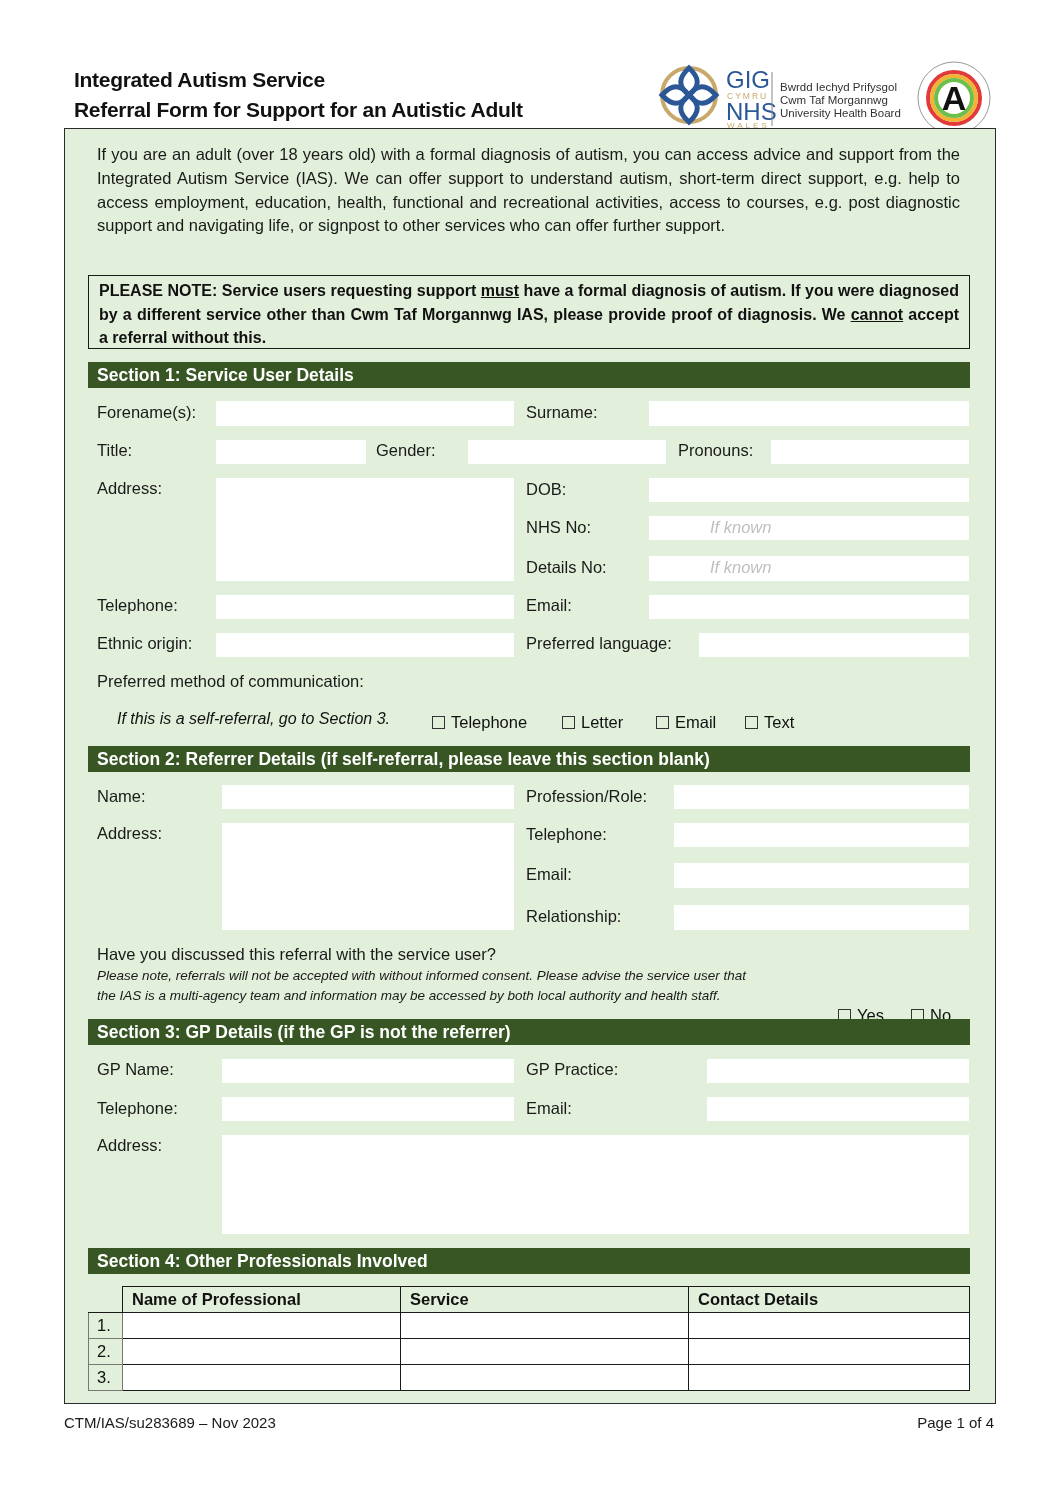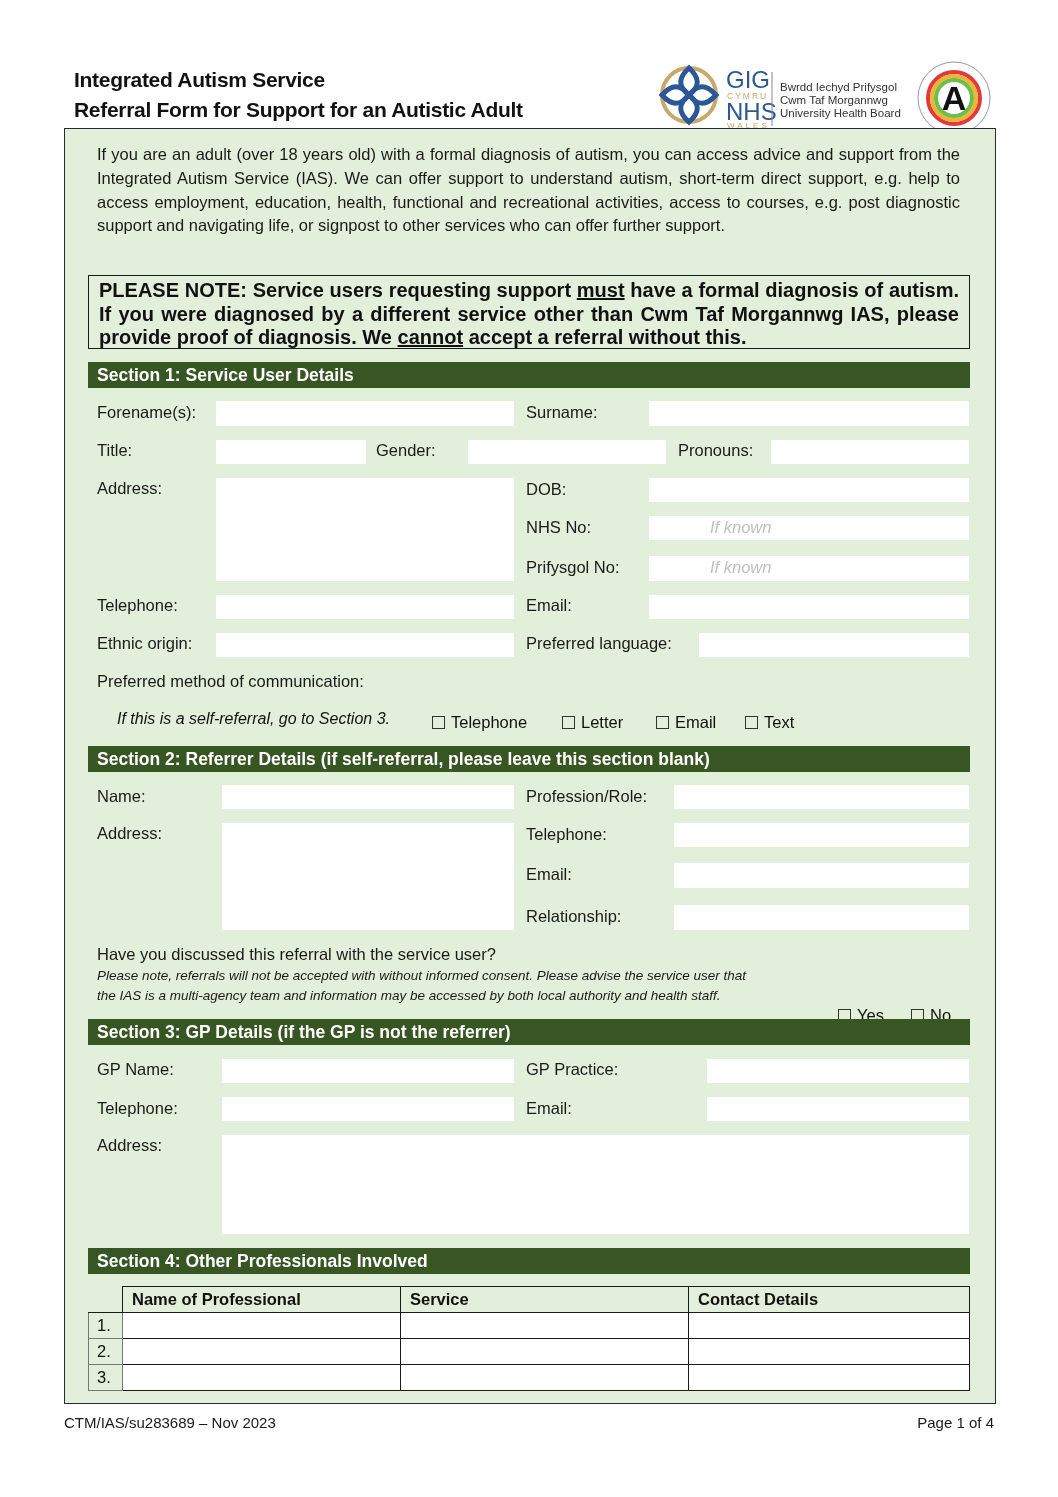--- a/index.html
+++ b/index.html
@@ -10,21 +10,21 @@
   .title.t1 { top: 68px; }
   .title.t2 { top: 98px; }
 
   .logo-nhs { position: absolute; left: 656px; top: 62px; width: 250px; height: 66px; }
   .logo-ias { position: absolute; left: 916px; top: 60px; width: 76px; height: 76px; }
 
   .frame { position: absolute; left: 64px; top: 128px; width: 932px; height: 1276px; background: #e2efda; border: 1.5px solid #2b2b2b; }
 
   .intro { position: absolute; left: 97px; top: 143px; width: 863px; font-size: 16.5px; line-height: 23.8px; text-align: justify; color: #1a1a1a; }
 
-  .note { position: absolute; left: 88px; top: 275px; width: 882px; height: 74px; border: 1.5px solid #1a1a1a; padding: 3px 10px; font-weight: bold; font-size: 20px; line-height: 23.5px; text-align: justify; }
+  .note { position: absolute; left: 88px; top: 275px; width: 882px; height: 74px; border: 1.5px solid #1a1a1a; padding: 3px 10px; font-weight: bold; font-size: 16px; line-height: 23.5px; text-align: justify; }
   .note u { text-decoration: underline; }
 
   .sec-head { position: absolute; left: 88px; width: 882px; height: 26px; background: #375623; color: #fff; font-weight: bold; font-size: 17.5px; line-height: 26px; padding-left: 9px; }
 
   .lbl { position: absolute; font-size: 16.5px; color: #1a1a1a; white-space: nowrap; }
   .fld { position: absolute; background: #ffffff; }
   .ph { position: absolute; font-style: italic; font-size: 16.5px; color: #bfbfbf; white-space: nowrap; }
 
   .chk { position: absolute; font-size: 16.5px; white-space: nowrap; display: flex; align-items: center; gap: 6px; margin-top: 40px; }
   .chk .box { width: 13px; height: 13px; border: 1px solid #333; background: transparent; display: inline-block; }
@@ -103,21 +103,21 @@
 <div class="lbl" style="left:97px;top:479px;">Address:</div>
 <div class="fld" style="left:216px;top:478px;width:298px;height:103px;"></div>
 
 <div class="lbl" style="left:526px;top:480px;">DOB:</div>
 <div class="fld" style="left:649px;top:478px;width:320px;height:24px;"></div>
 
 <div class="lbl" style="left:526px;top:518px;">NHS No:</div>
 <div class="fld" style="left:649px;top:516px;width:320px;height:24px;"></div>
 <div class="ph" style="left:710px;top:518px;">If known</div>
 
-<div class="lbl" style="left:526px;top:558px;">Prifysgol No:</div>
+<div class="lbl" style="left:526px;top:558px;">Details No:</div>
 <div class="fld" style="left:649px;top:556px;width:320px;height:25px;"></div>
 <div class="ph" style="left:710px;top:558px;">If known</div>
 
 <div class="lbl" style="left:97px;top:596px;">Telephone:</div>
 <div class="fld" style="left:216px;top:595px;width:298px;height:24px;"></div>
 <div class="lbl" style="left:526px;top:596px;">Email:</div>
 <div class="fld" style="left:649px;top:595px;width:320px;height:24px;"></div>
 
 <div class="lbl" style="left:97px;top:634px;">Ethnic origin:</div>
 <div class="fld" style="left:216px;top:633px;width:298px;height:24px;"></div>

